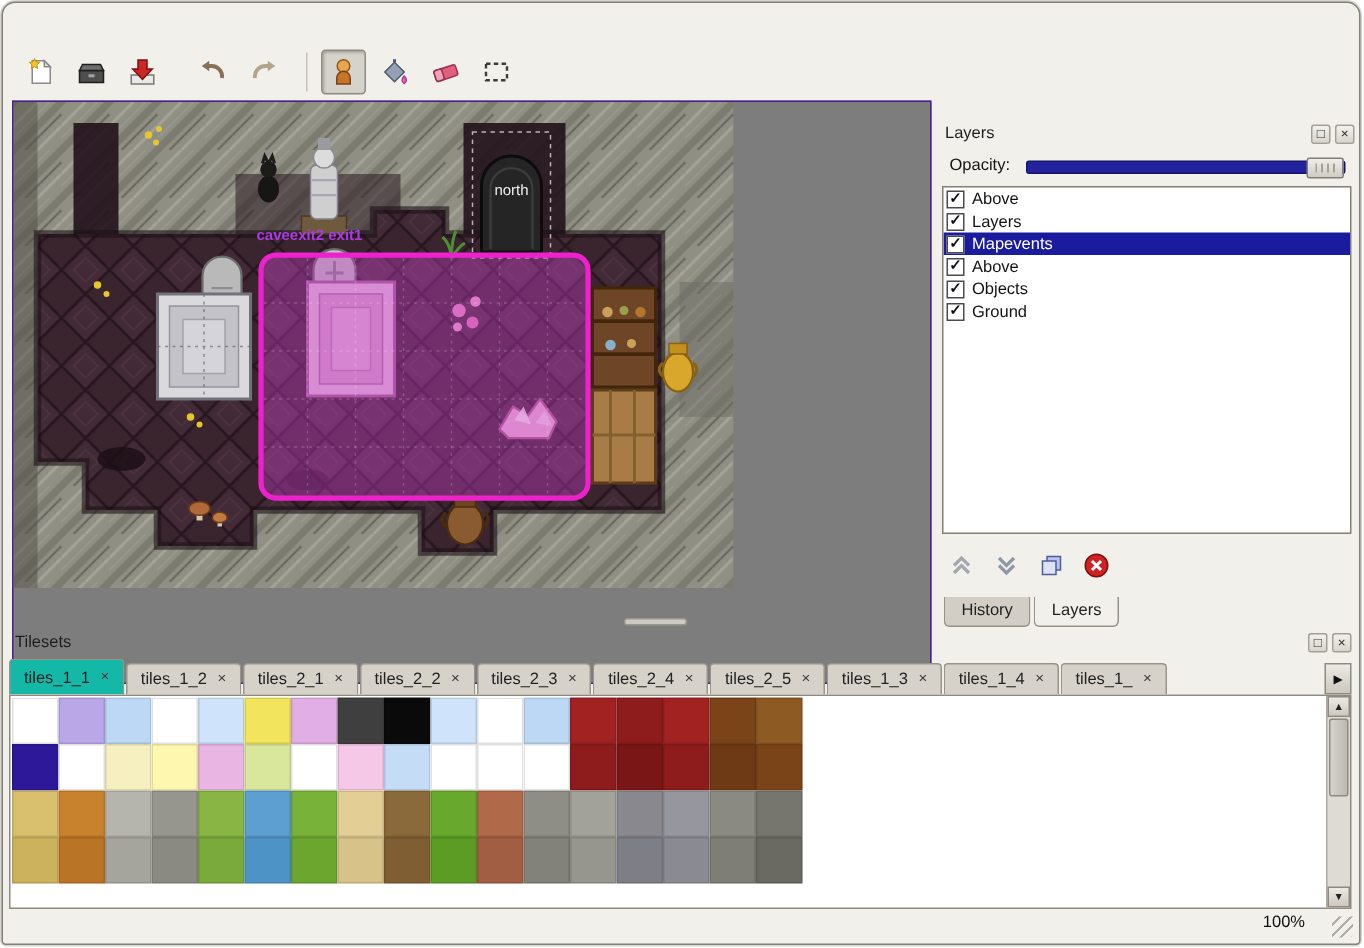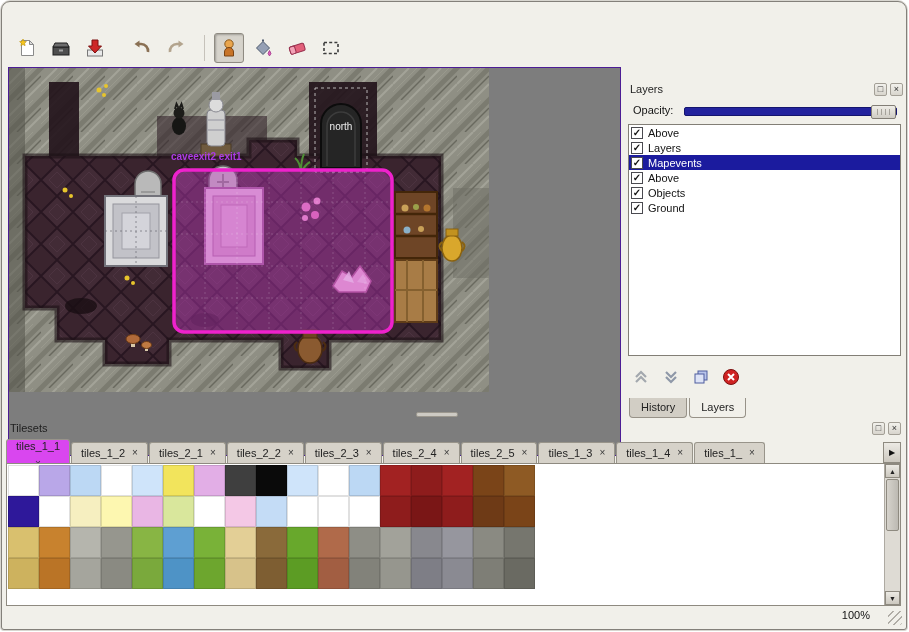--- a/index.html
+++ b/index.html
@@ -63,21 +63,21 @@
               border-top:none; border-radius:0 0 4px 4px; color:#222; }
   .dock-tab.active { background:#f1f0ea; }
 
   
   .tilesets-dock { position:absolute; left:4px; right:5px; top:417px; height:187px; }
   .ts-tabs { position:absolute; left:0; right:21px; top:20px; height:24px; display:flex;
              align-items:flex-end; overflow:hidden; }
   .ts-tab { display:inline-flex; align-items:center; gap:7px; padding:0 9px; height:21px;
             background:#d6d2c9; border:1px solid #98948a; border-bottom:none; border-radius:3px 3px 0 0;
             margin-right:1px; font-size:11px; color:#222; white-space:nowrap; flex:0 0 auto; }
-  .ts-tab.active { background:#d946ef; height:24px;flex-direction:column; }
+  .ts-tab.active { background:#14b8a6; height:24px; }
   .tab-close { font-size:10px; color:#3a3a3a; line-height:1; }
   .ts-scroll-right { position:absolute; right:0; top:23px; width:18px; height:21px;
                      background:linear-gradient(#eceae4,#ccc8bf); border:1px solid #8e8a80;
                      display:flex; align-items:center; justify-content:center; font-size:8px; color:#111; }
   .ts-content { position:absolute; left:0; right:0; top:44px; bottom:0; background:#fff; border:1px solid #8e8a80; }
   .tile-grid { position:absolute; left:1px; top:1px; display:grid; grid-template-columns:repeat(17,31px);
                grid-auto-rows:31px; }
   .tile { box-shadow:inset 0 0 0 1px rgba(0,0,0,.12); }
   .vscroll { position:absolute; right:0; top:0; bottom:0; width:16px; background:#dedbd4; border-left:1px solid #aeaaa2; }
   .vs-btn { position:absolute; left:0; right:0; height:14px; display:flex; align-items:center; justify-content:center;

